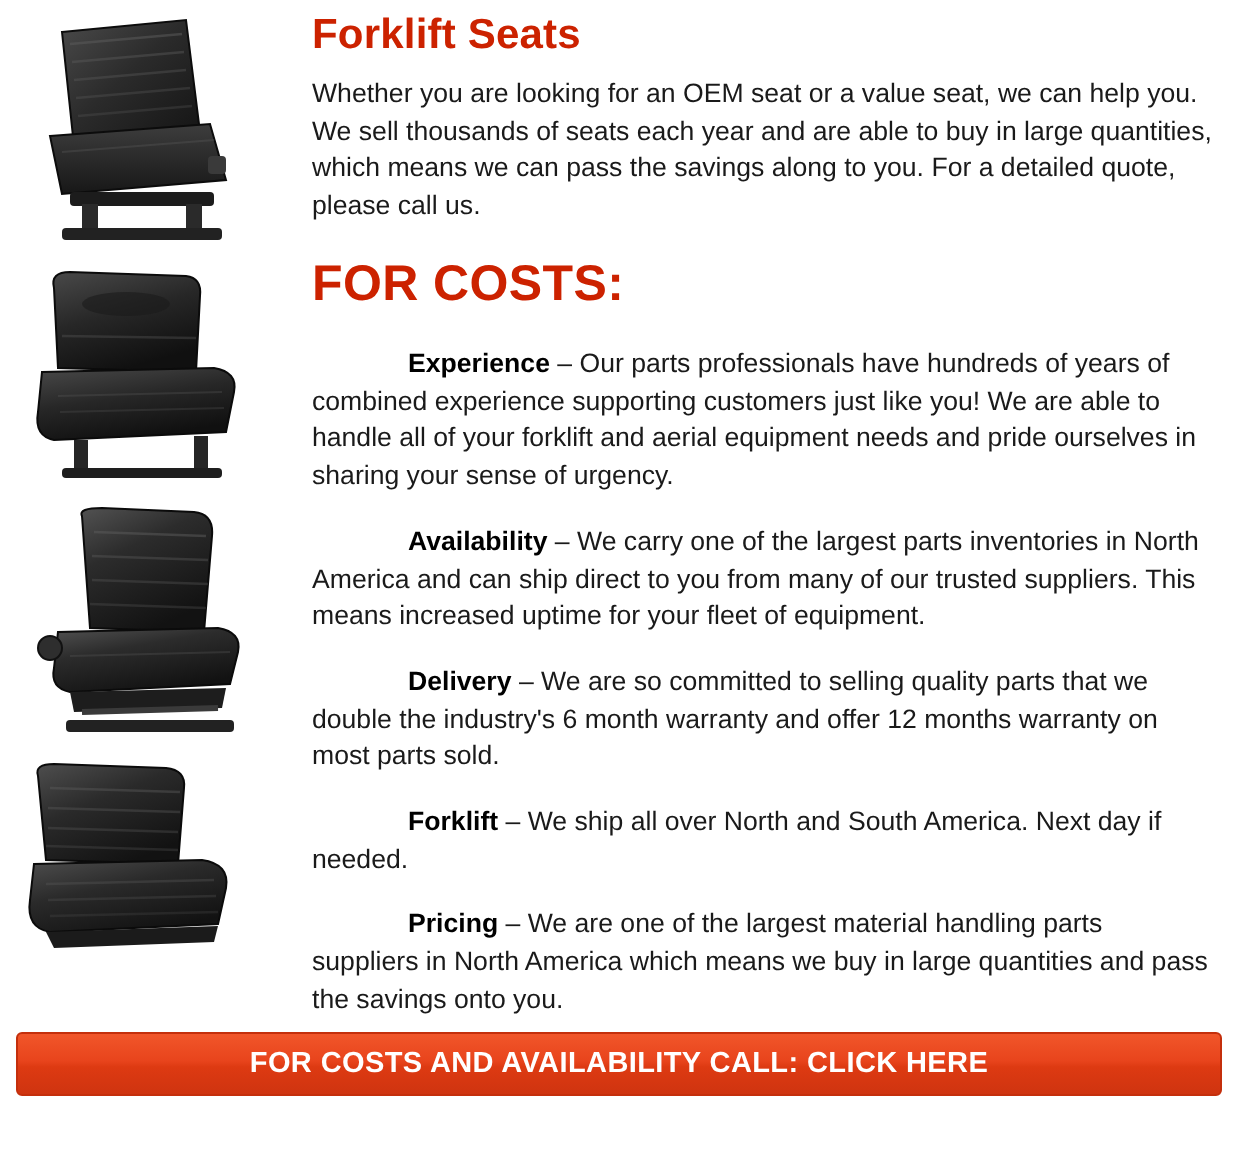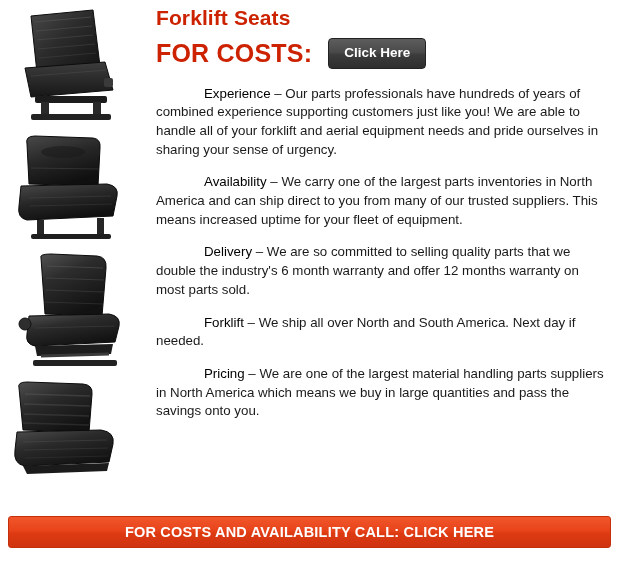--- a/index.html
+++ b/index.html
@@ -73,21 +73,21 @@
     line-height: 1;
   }
   .feature {
     font-size: 13.3px;
     line-height: 18.7px;
     color: #1a1a1a;
     margin: 0 0 14px 0;
   }
   .feature b {
     color: #000;
-    font-weight: normal;
+    font-weight: bold;
     padding-left: 48px;
   }
   .footer-bar {
     position: absolute;
     left: 8px;
     top: 516px;
     width: 603px;
     height: 32px;
     background: linear-gradient(to bottom, #f1562a 0%, #e8441c 45%, #dd3a12 55%, #cf3410 100%);
     border-radius: 3px;
@@ -213,24 +213,24 @@
         <path d="M24 82 L108 80" stroke="#555" stroke-width="1.2" opacity="0.25"></path>
 
         <path d="M22 90 L108 87 L106 95 L26 98 Z" fill="#1b1b1b"></path>
       </svg>
     </div>
 
   </div>
 
   <div class="content">
     <h1 class="title">Forklift Seats</h1>
+    <p class="intro">Whether you are looking for an OEM seat or a value seat, we can help you. We sell thousands of seats each year and are able to buy in large quantities, which means we can pass the savings along to you. For a detailed quote, please call us.</p>
 
     <div class="prices-row">
       <span class="for-prices">FOR COSTS:</span>
-      <a class="click-here-btn" href="#">Click Here</a>
     </div>
 
     <p class="feature">
       <b>Experience</b><span> – </span><span>Our parts professionals have hundreds of years of combined experience supporting customers just like you!  We are able to handle all of your forklift and aerial equipment needs and pride ourselves in sharing your sense of urgency.</span>
     </p>
 
     <p class="feature">
       <b>Availability</b><span> – </span><span>We carry one of the largest parts inventories in North America and can ship direct to you from many of our trusted suppliers.  This means increased uptime for your fleet of equipment.</span>
     </p>
 

